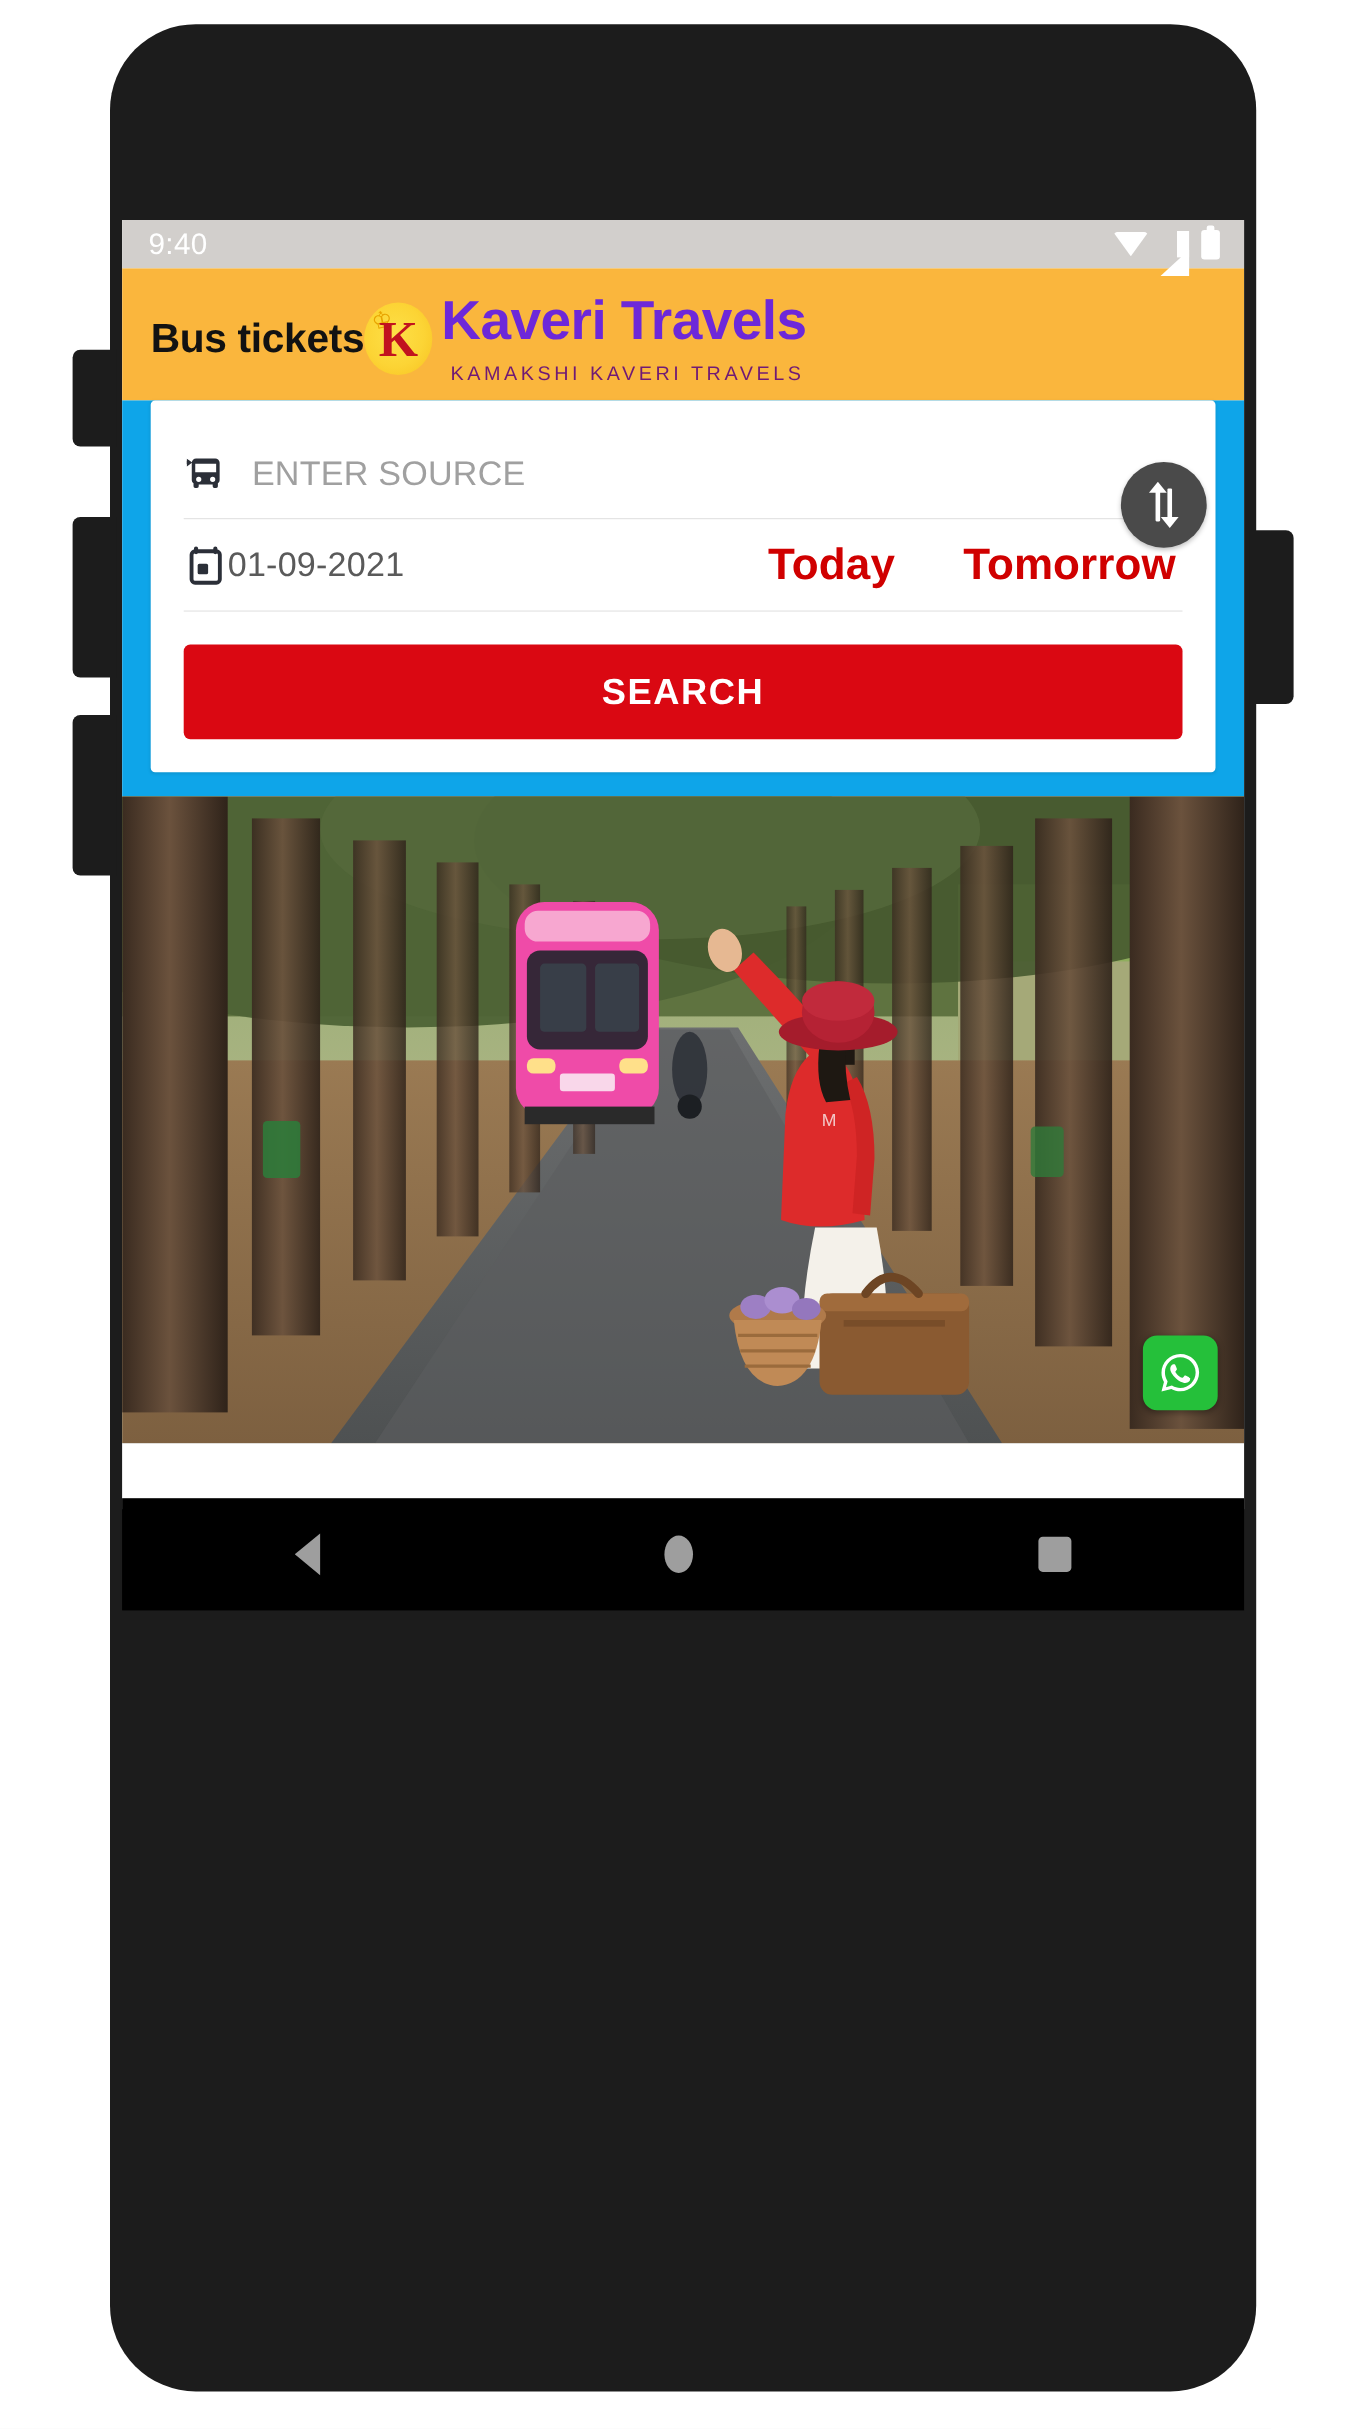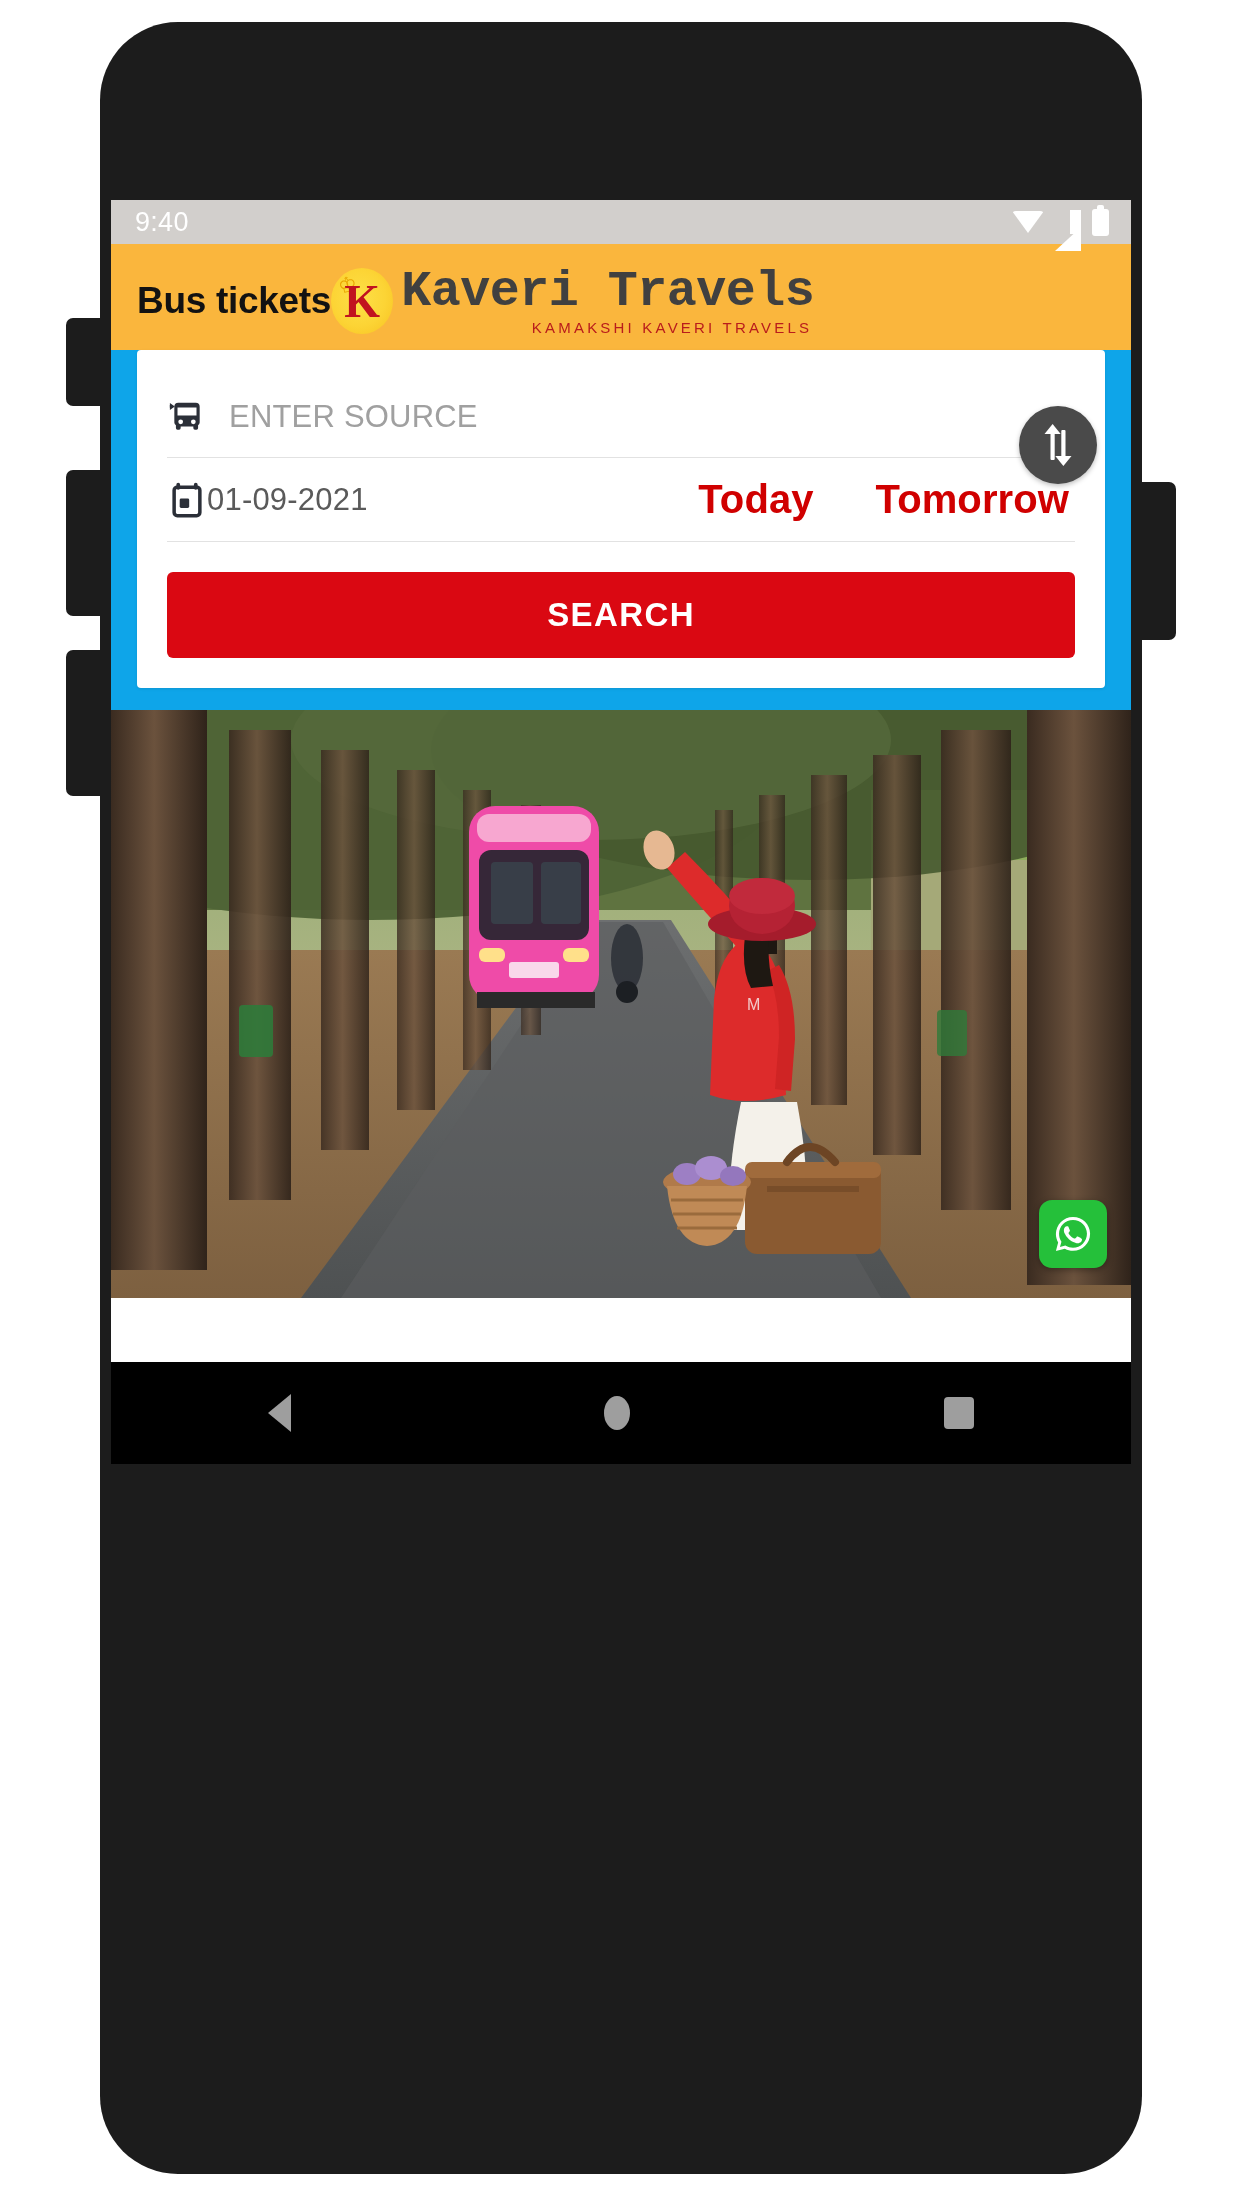--- a/index.html
+++ b/index.html
@@ -111,32 +111,32 @@
   .brand-mark .k {
     position: absolute; left: 0; right: 0; top: 50%;
     transform: translateY(-48%);
     text-align: center;
     font-family: "Liberation Serif", serif;
     font-size: 46px; font-weight: bold;
     color: #c1121f; line-height: 1;
   }
   .brand-text { display: flex; flex-direction: column; align-items: flex-end; }
   .brand-name {
-    font-family: Liberation Mono, monospace;
+    font-family: Liberation Sans, sans-serif;
     font-size: 50px;
     font-weight: bold;
-    color: #404040;
+    color: #6d28d9;
     line-height: 1.02;
     letter-spacing: -0.5px;
   }
   .brand-sub {
-    font-size: 15px;
-    color: #b91c1c;
+    font-size: 18px;
+    color: #701a75;
     letter-spacing: 3.2px;
-    margin-top: 2px;
+    margin-top: 12px;
     padding-right: 2px;
   }
 
   
   .search-zone { background: #0ea5e9; padding: 0 26px 22px 26px; }
   .search-card {
     background: #ffffff;
     border-radius: 4px;
     padding: 26px 30px 30px 30px;
     position: relative;

